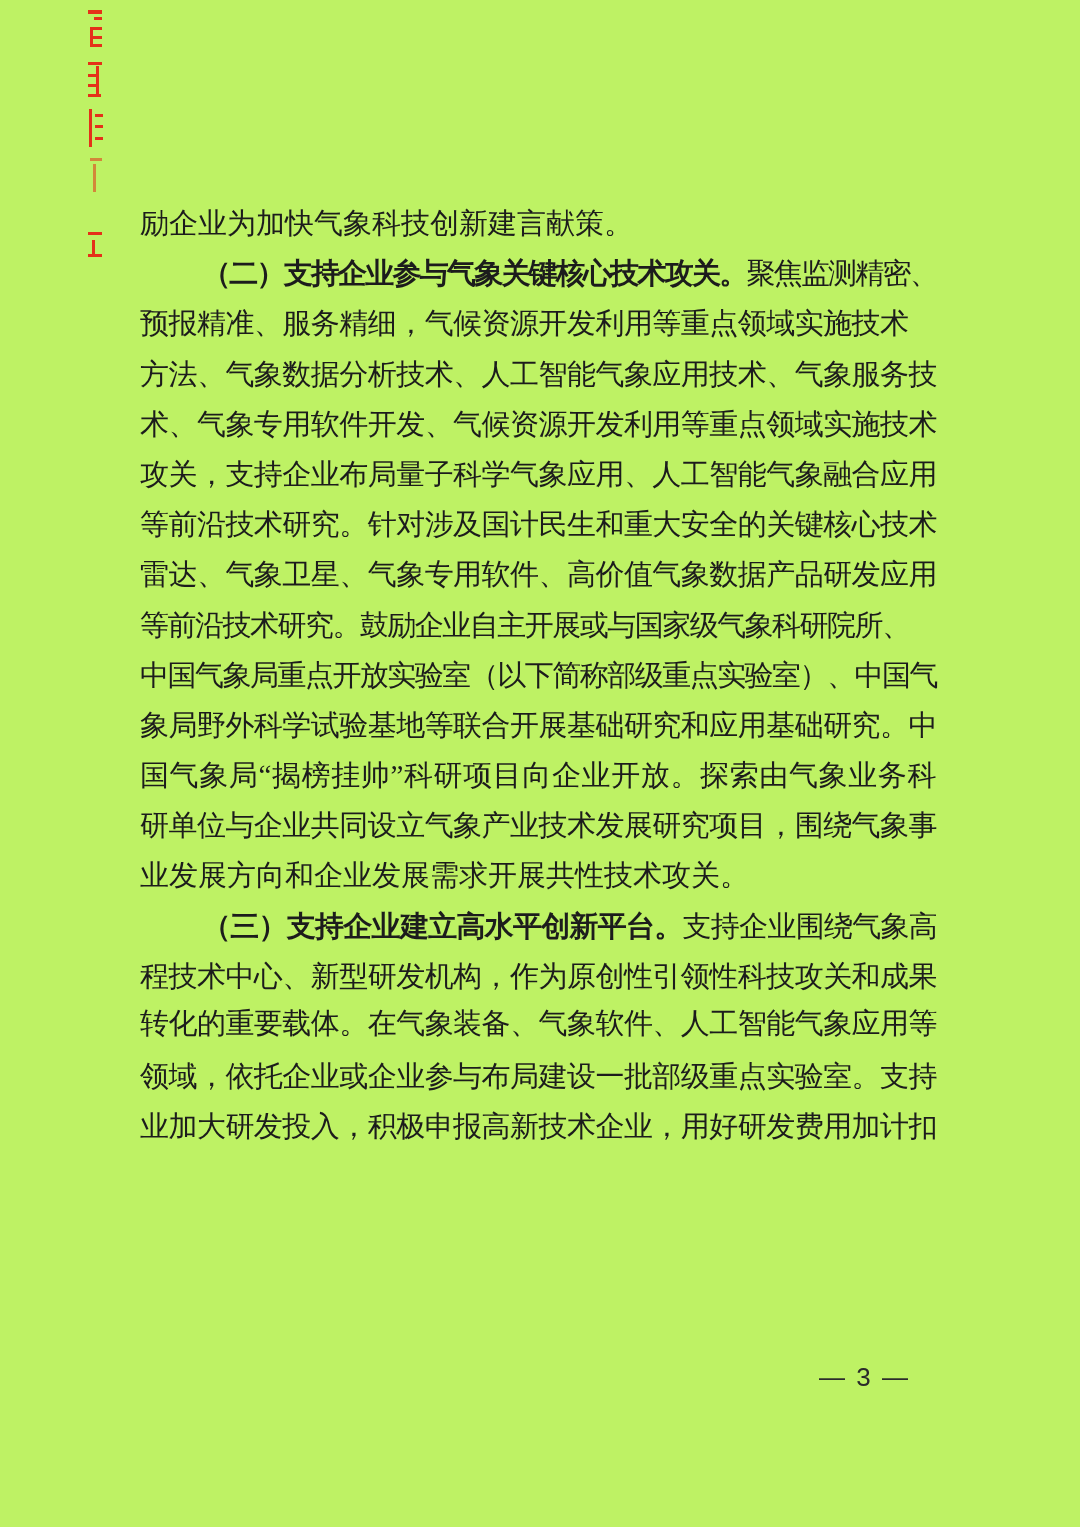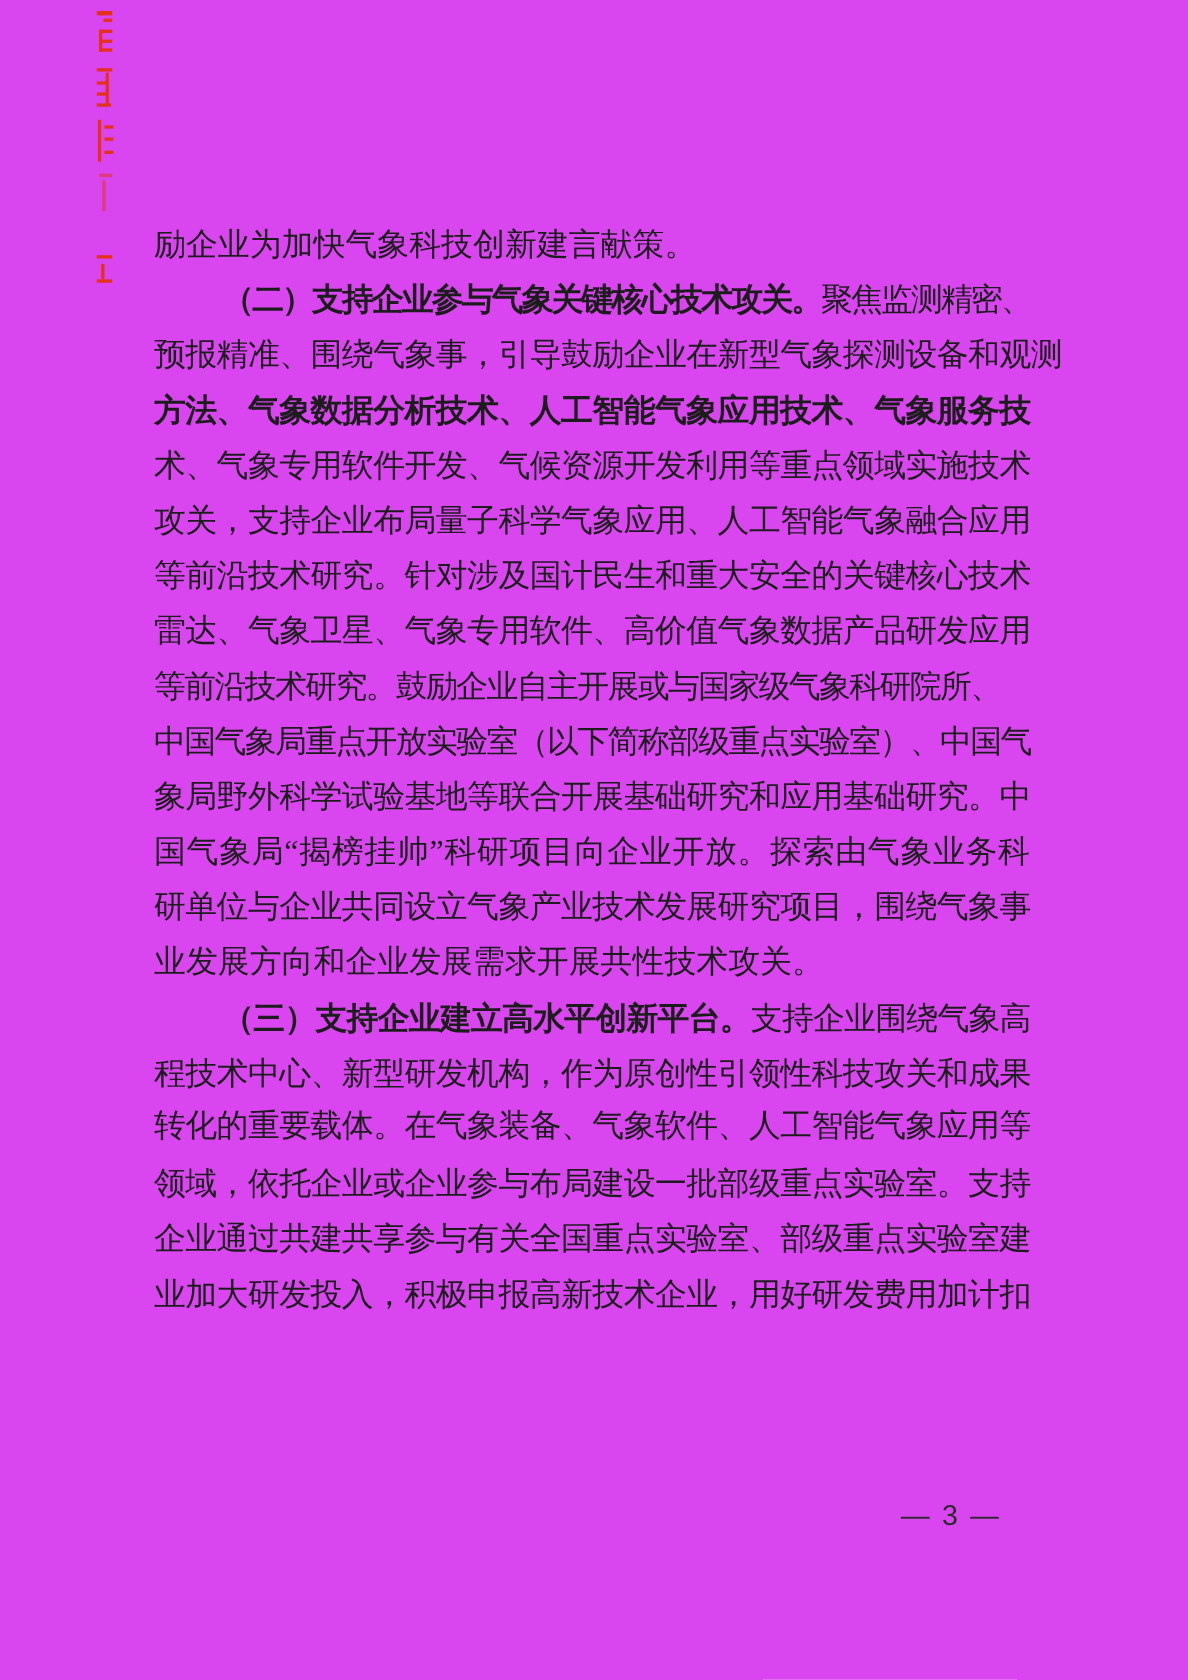--- a/index.html
+++ b/index.html
@@ -44,21 +44,21 @@
   }
   .redmarks {
     position: absolute;
     left: 84px; top: 4px;
     width: 22px; height: 255px;
   }
 </style>
 </head>
 <body>
 
-<div class="page" style="background: #d946ef;">
+<div class="page" style="background: #bef264;">
 
   <svg class="redmarks" viewBox="0 0 22 255" aria-hidden="true" style="color: rgb(229, 49, 25);">
     <g fill="currentColor">
       <rect x="4" y="6" width="14" height="4"></rect>
       <rect x="10" y="13" width="8" height="3"></rect>
       <rect x="6" y="23" width="12" height="3"></rect>
       <rect x="6" y="23" width="3" height="20"></rect>
       <rect x="6" y="32" width="12" height="3"></rect>
       <rect x="6" y="40" width="12" height="3"></rect>
       <rect x="4" y="58" width="14" height="3"></rect>
@@ -76,34 +76,33 @@
       </g>
       <rect x="4" y="228" width="14" height="3"></rect>
       <rect x="8" y="236" width="3" height="14"></rect>
       <rect x="4" y="250" width="14" height="3"></rect>
     </g>
   </svg>
 
   <div class="doc-body" style="color: rgb(28, 28, 28);">
       <div class="line"><span class="seg">励企业为加快气象科技创新建言献策。</span></div>
       <div class="line indent" style="letter-spacing: -1.77778px;"><span class="seg b">（二）支持企业参与气象关键核心技术攻关。</span><span class="seg">聚焦监测精密、</span></div>
-      <div class="line" style="letter-spacing: -0.535714px;"><span class="seg">预报精准、围绕气象事，引导鼓励企业在新型气象探测设备和观测</span></div>
-      <div class="line" style="letter-spacing: -0.535714px; font-weight: bold;"><span class="seg">方法、气象数据分析技术、人工智能气象应用技术、气象服务技</span></div>
+      <div class="line" style="letter-spacing: -0.535714px;"><span class="seg">预报精准、服务精细，气候资源开发利用等重点领域实施技术</span></div>
+      <div class="line" style="letter-spacing: -0.535714px;"><span class="seg">方法、气象数据分析技术、人工智能气象应用技术、气象服务技</span></div>
       <div class="line" style="letter-spacing: -0.535714px;"><span class="seg">术、气象专用软件开发、气候资源开发利用等重点领域实施技术</span></div>
       <div class="line" style="letter-spacing: -0.535714px;"><span class="seg">攻关，支持企业布局量子科学气象应用、人工智能气象融合应用</span></div>
       <div class="line" style="letter-spacing: -0.535714px;"><span class="seg">等前沿技术研究。针对涉及国计民生和重大安全的关键核心技术</span></div>
       <div class="line" style="letter-spacing: -0.535714px;"><span class="seg">雷达、气象卫星、气象专用软件、高价值气象数据产品研发应用</span></div>
       <div class="line" style="letter-spacing: -1.51724px;"><span class="seg">等前沿技术研究。鼓励企业自主开展或与国家级气象科研院所、</span></div>
       <div class="line" style="letter-spacing: -1.51724px;"><span class="seg">中国气象局重点开放实验室（以下简称部级重点实验室）、中国气</span></div>
       <div class="line" style="letter-spacing: -0.535714px;"><span class="seg">象局野外科学试验基地等联合开展基础研究和应用基础研究。中</span></div>
       <div class="line" style="letter-spacing: 0.616071px;"><span class="seg">国气象局“揭榜挂帅”科研项目向企业开放。探索由气象业务科</span></div>
       <div class="line" style="letter-spacing: -0.535714px;"><span class="seg">研单位与企业共同设立气象产业技术发展研究项目，围绕气象事</span></div>
       <div class="line"><span class="seg">业发展方向和企业发展需求开展共性技术攻关。</span></div>
       <div class="line indent" style="letter-spacing: -0.730769px; text-align: center;"><span class="seg b">（三）支持企业建立高水平创新平台。</span><span class="seg">支持企业围绕气象高</span></div>
       <div class="line" style="letter-spacing: -0.535714px;"><span class="seg">程技术中心、新型研发机构，作为原创性引领性科技攻关和成果</span></div>
       <div class="line" style="letter-spacing: -0.535714px; font-family: Liberation Mono, monospace;"><span class="seg">转化的重要载体。在气象装备、气象软件、人工智能气象应用等</span></div>
       <div class="line" style="letter-spacing: -0.535714px;"><span class="seg">领域，依托企业或企业参与布局建设一批部级重点实验室。支持</span></div>
-      <div class="line" style="letter-spacing: -0.535714px;"><span class="seg">企业通过共建共享参与有关全国重点实验室、部级重点实验室建</span></div>
       <div class="line" style="letter-spacing: -0.535714px;"><span class="seg">业加大研发投入，积极申报高新技术企业，用好研发费用加计扣</span></div>
     </div>
 
   <div class="pagenum">— 3 —</div>
 </div>
 
 </body></html>

